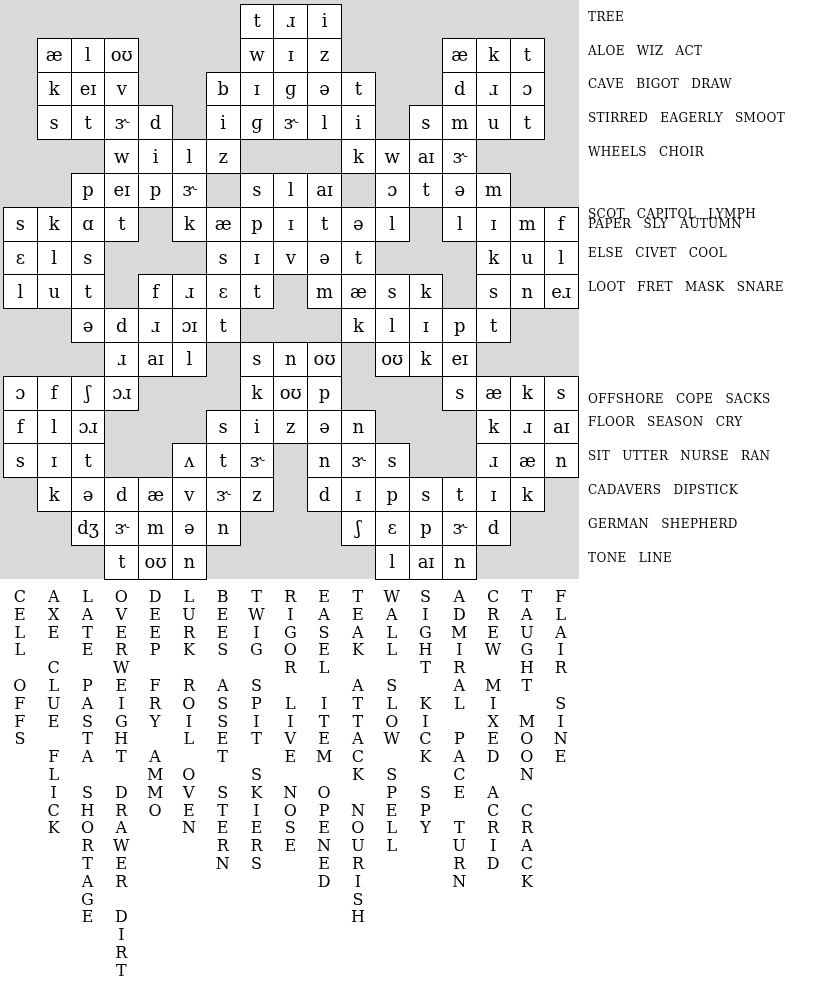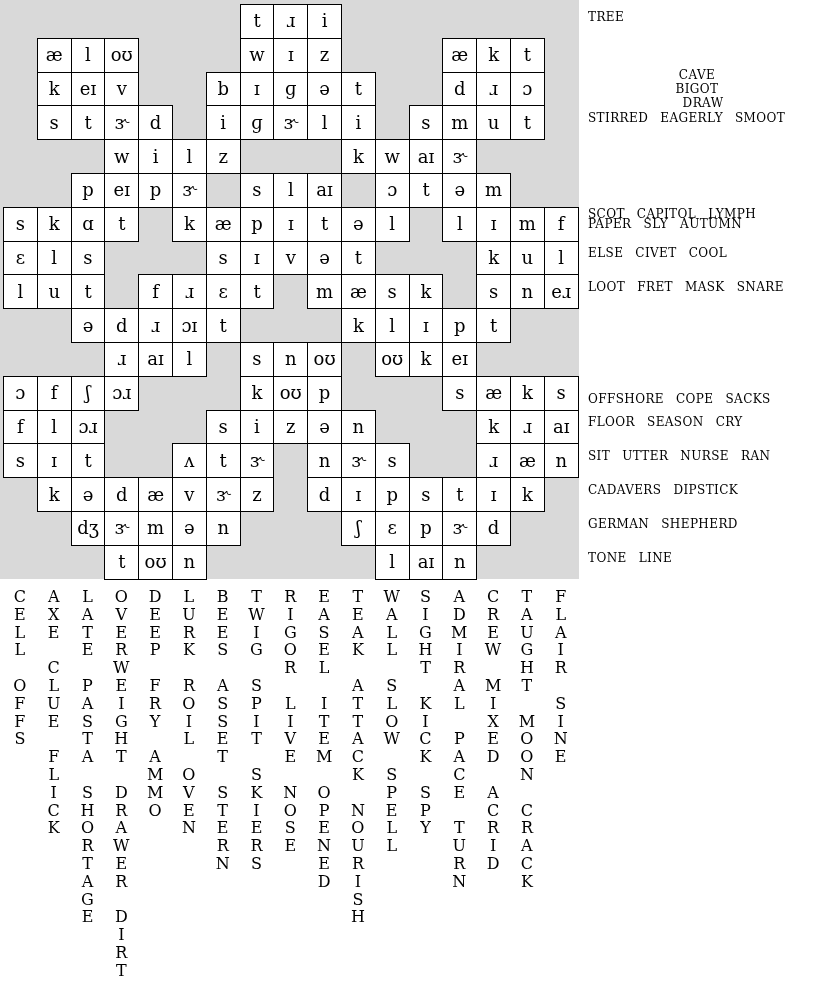--- a/index.html
+++ b/index.html
@@ -235,29 +235,38 @@
       <div class="cell" style="left: 138.2px; top: 544.8px;">oʊ</div>
       <div class="cell" style="left: 172px; top: 544.8px;">n</div>
       <div class="cell" style="left: 374.8px; top: 544.8px;">l</div>
       <div class="cell" style="left: 408.6px; top: 544.8px;">aɪ</div>
       <div class="cell" style="left: 442.4px; top: 544.8px;">n</div>
     </div>
   <div id="across-clues">
       <div class="across-line" style="top: 0px;">
         <span class="w">TREE</span>
       </div>
-      <div class="across-line" style="top: 67.6px; flex-direction: column;">
+      <div class="across-line" style="top: 33.8px;">
+        <span class="w">ALOE</span>
+        <span class="w">WIZ</span>
+        <span class="w">ACT</span>
+      </div>
+      <div class="across-line" style="top: 67.6px;">
         <span class="w">CAVE</span>
         <span class="w">BIGOT</span>
         <span class="w">DRAW</span>
       </div>
       <div class="across-line" style="top: 101.4px;">
         <span class="w">STIRRED</span>
         <span class="w">EAGERLY</span>
         <span class="w">SMOOT</span>
+      </div>
+      <div class="across-line" style="top: 135.2px;">
+        <span class="w">WHEELS</span>
+        <span class="w">CHOIR</span>
       </div>
       <div class="across-line" style="top: 169px; margin-top: 38px;">
         <span class="w">PAPER</span>
         <span class="w">SLY</span>
         <span class="w">AUTUMN</span>
       </div>
       <div class="across-line" style="top: 197px;">
         <span class="w">SCOT</span>
         <span class="w">CAPITOL</span>
         <span class="w">LYMPH</span>

